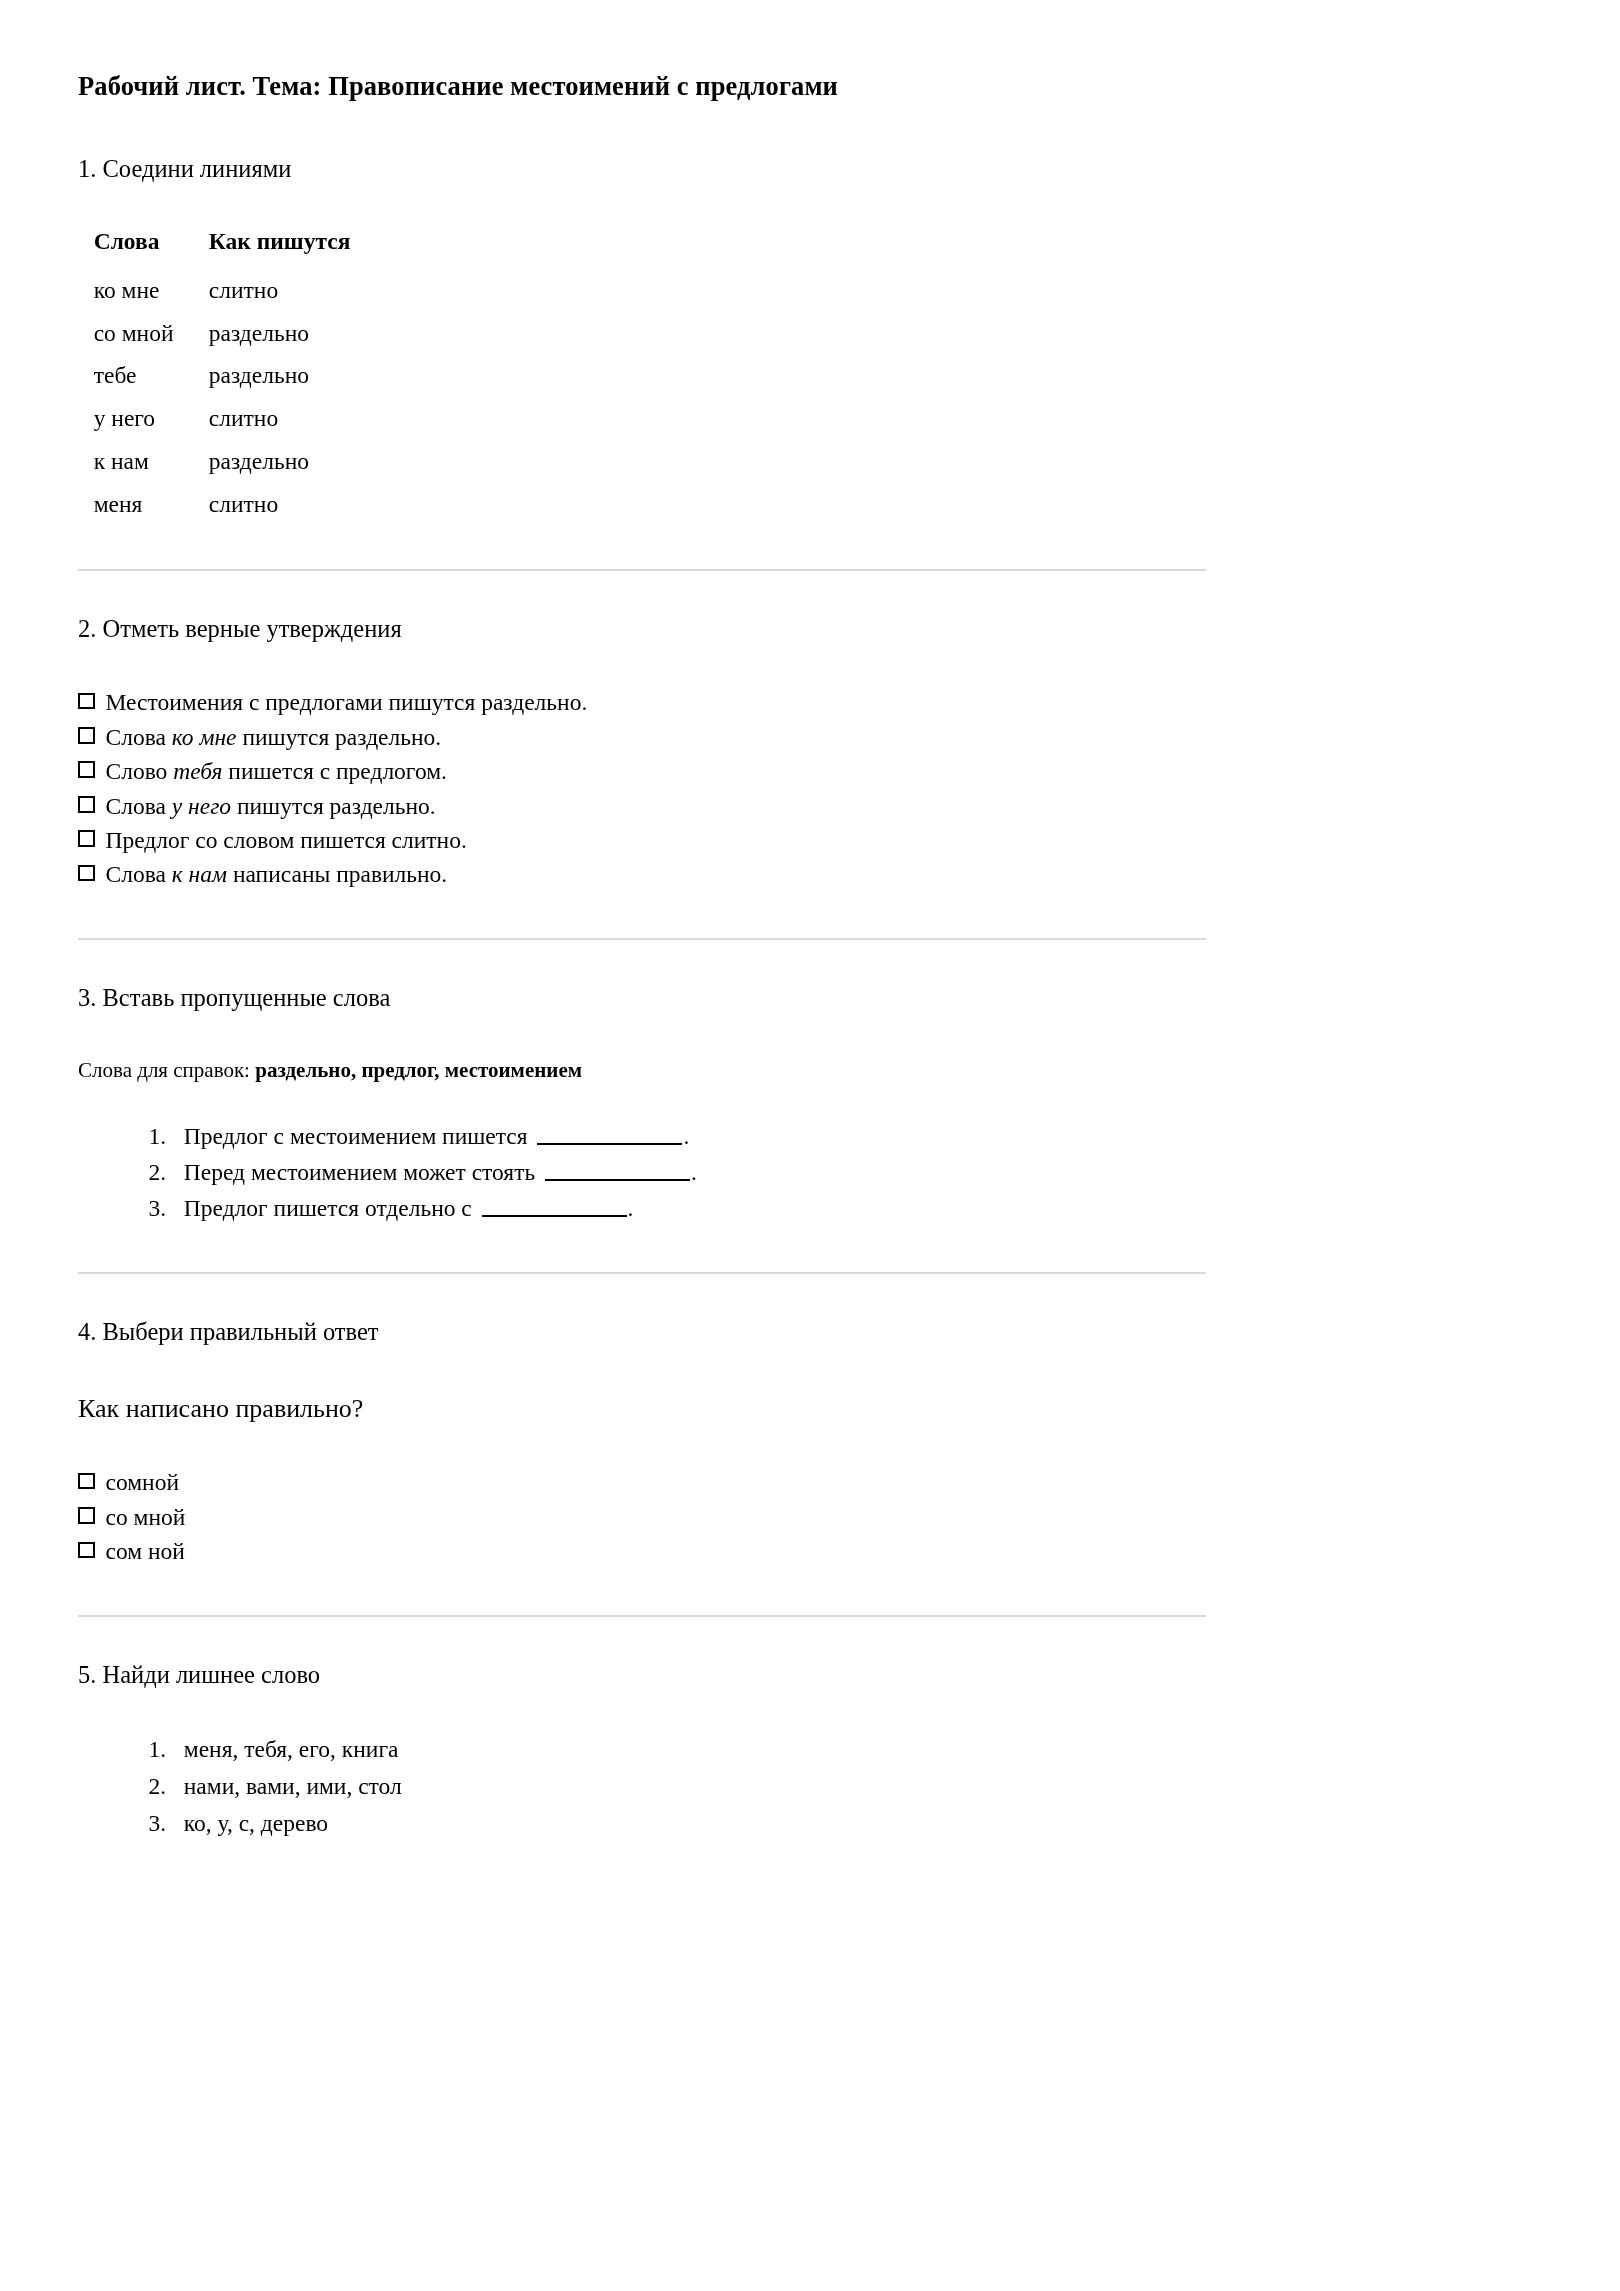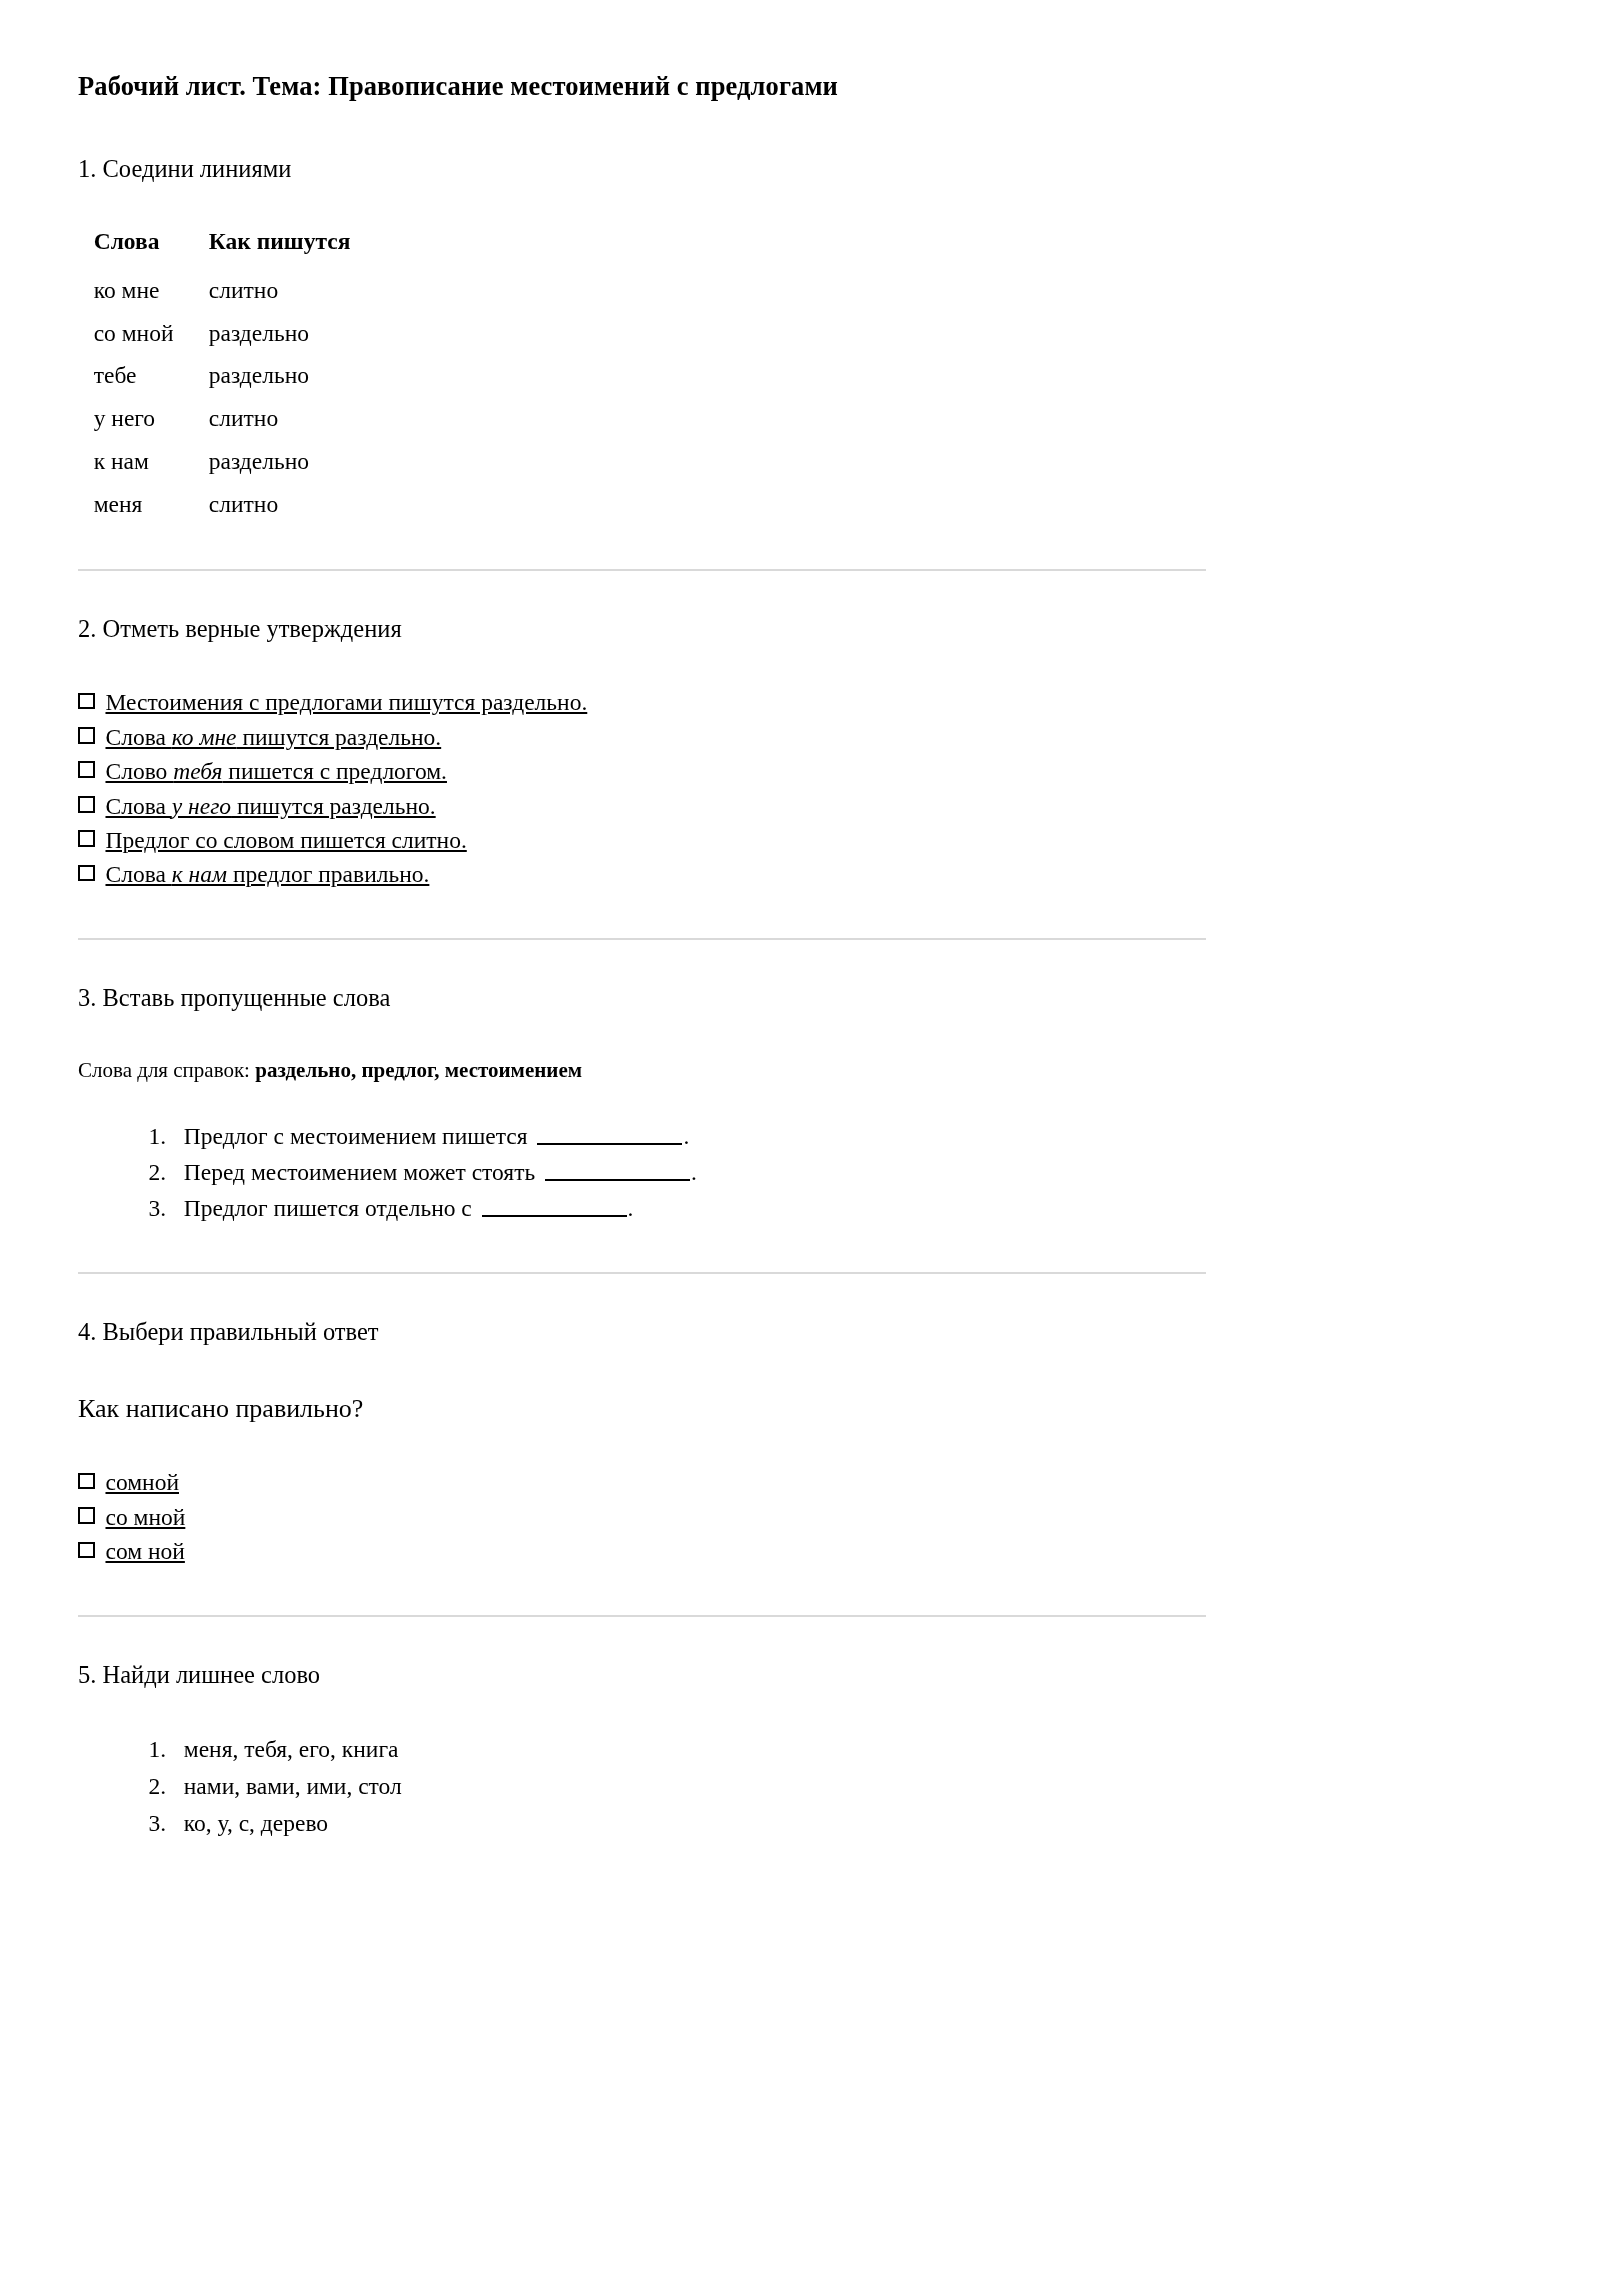--- a/index.html
+++ b/index.html
@@ -71,21 +71,20 @@
   .check-list {
     list-style: none;
     margin: 0;
     padding: 0;
   }
   .check-list li {
     font-size: 23.5px;
     line-height: 1.255;
     padding: 0 0 4.9px 0;
     white-space: nowrap;
-    text-decoration: underline;
   }
   .cbox {
     display: inline-block;
     width: 16.7px;
     height: 16.7px;
     border: 2px solid #000;
     margin-right: 10.8px;
     vertical-align: 1px;
     box-sizing: border-box;
   }
@@ -186,21 +185,21 @@
       <li>
         <span class="cbox"></span><span>Слово </span><span class="it">тебя</span><span> пишется с предлогом.</span>
       </li>
       <li>
         <span class="cbox"></span><span>Слова </span><span class="it">у него</span><span> пишутся раздельно.</span>
       </li>
       <li>
         <span class="cbox"></span><span>Предлог со словом пишется слитно.</span><span class="it"></span><span></span>
       </li>
       <li>
-        <span class="cbox"></span><span>Слова </span><span class="it">к нам</span><span> предлог правильно.</span>
+        <span class="cbox"></span><span>Слова </span><span class="it">к нам</span><span> написаны правильно.</span>
       </li>
     </ul>
   </section>
 
   <hr class="divider">
 
   <section class="section">
     <h2 class="section-heading">3. Вставь пропущенные слова</h2>
 
     <p class="ref-line">

